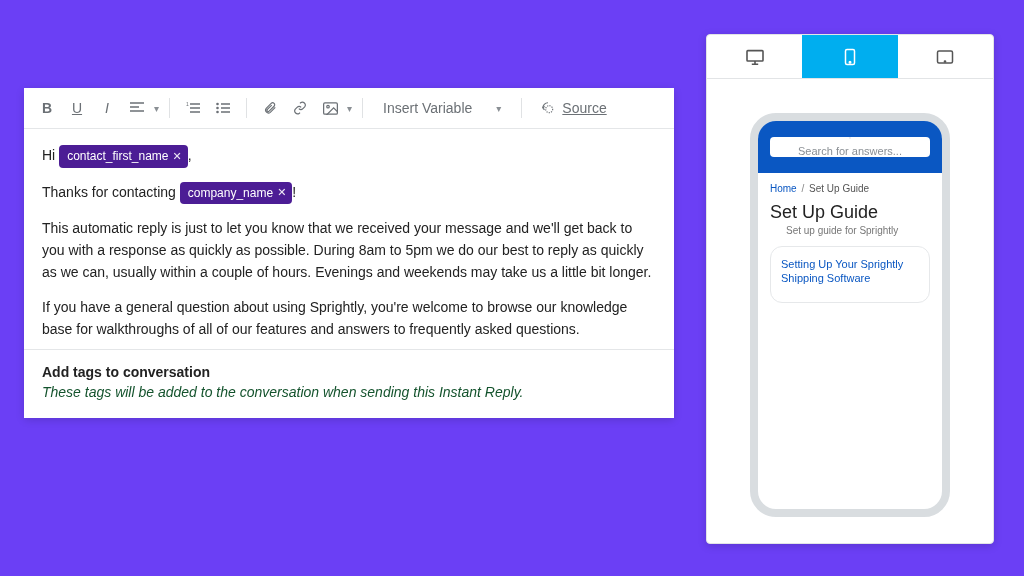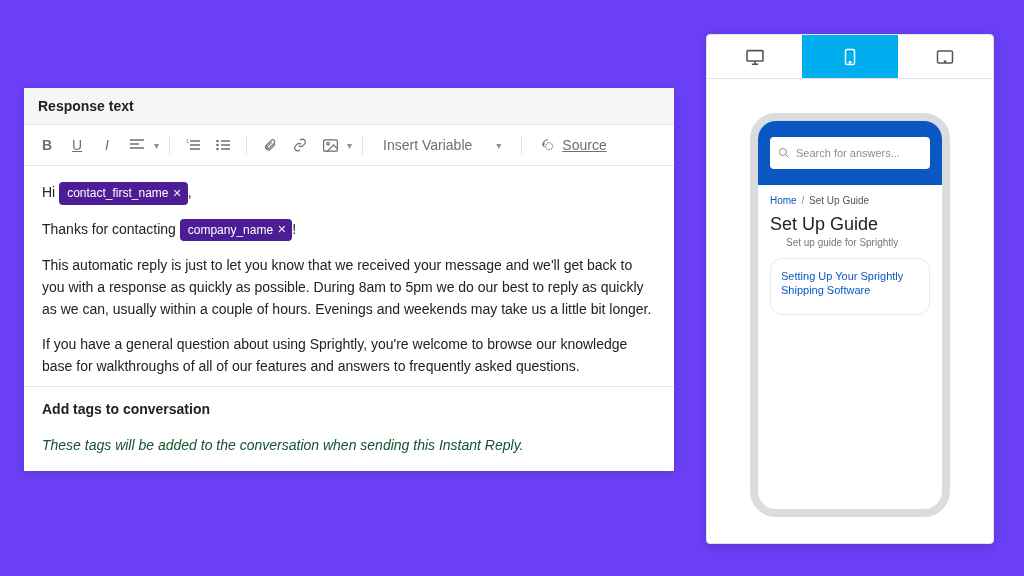--- a/index.html
+++ b/index.html
@@ -79,21 +79,21 @@
     border-radius: 4px;
     gap: 4px;
     vertical-align: baseline;
   }
   .tag-pill .x { font-size: 11px; opacity: .9; cursor: pointer; }
   .tags-section {
     border-top: 1px solid #e4e6e8;
     padding: 14px 18px 18px;
     background: #fff;
   }
-  .tags-title { font-weight: 600; font-size: 14px; color:#222; margin-bottom:20px;}
+  .tags-title { font-weight: 600; font-size: 14px; color:#222; margin-bottom:4px;}
   .tags-desc  { font-size: 14px; color:#14532d;font-style:italic; }
 
   
   .preview-panel {
     position: absolute;
     right: 30px;
     top: 34px;
     width: 288px;
     background: #fff;
     border: 1px solid #e2e4e6;
@@ -131,26 +131,27 @@
     overflow:hidden;
     display:flex; flex-direction:column;
   }
   .phone-hero {
     background:#0a57c2;
     padding: 16px 12px;
   }
   .phone-search {
     background:#fff;
     border-radius:4px;
-    height:32px;
+    height:20px;
     display:flex; align-items:center;
     padding: 0 8px;
     gap:6px;
     color:#8a8f94;
     font-size:11px;
+    flex-direction:column;
   }
   .phone-content {
     padding: 10px 12px;
     font-size: 10px;
     color:#333;
     overflow:hidden;
   }
   .crumbs { color:#0a57c2; font-size:10px; margin-bottom:8px;}
   .crumbs .sep { color:#888; margin:0 2px;}
   .crumbs .cur { color:#555;}
@@ -165,21 +166,20 @@
   .article-excerpt { color:#555; font-size:9.5px; line-height:1.45;}
 
   
   svg { display:block; }
 </style>
 </head>
 <body>
 
 <div class="editor-panel">
 
-  <div class="editor-header">Response text</div>
 
   <div class="toolbar">
     <div class="tb-btn">
         <b>B</b>
       </div>
     <div class="tb-btn">
         <u>U</u>
       </div>
     <div class="tb-btn">
         <i>I</i>

